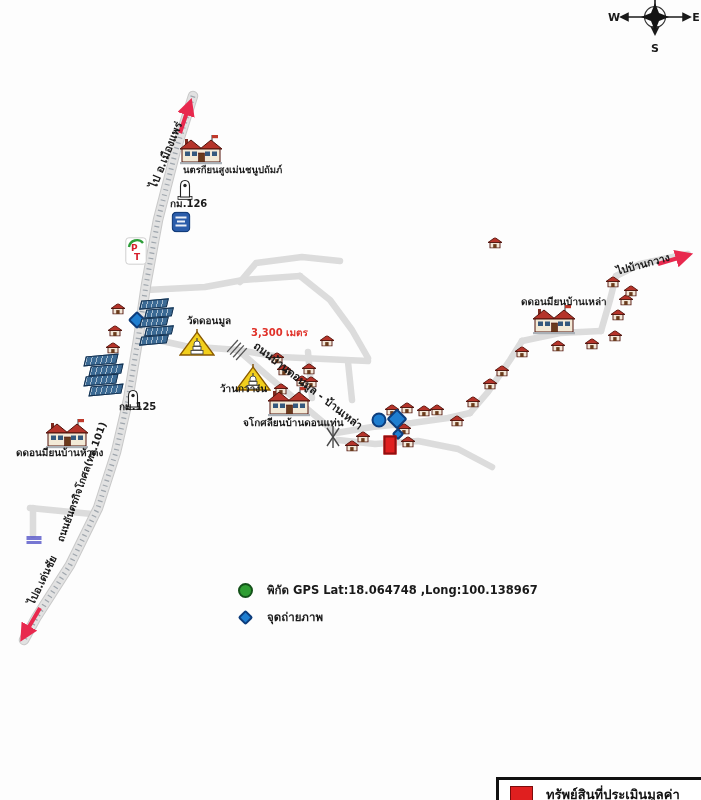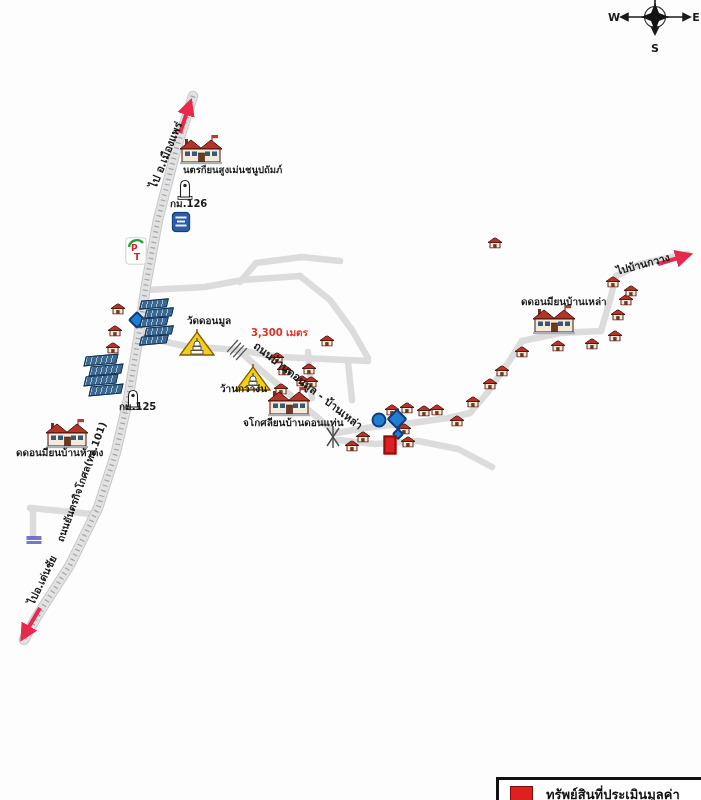--- a/index.html
+++ b/index.html
@@ -476,19 +476,29 @@
   <svg id="compass" width="101" height="58">
     <line x1="22" y1="17" x2="89" y2="17" stroke="#1a1a1a" stroke-width="1.6" marker-start="url(#ahb)" marker-end="url(#ahb)"></line>
     <line x1="55" y1="0" x2="55" y2="33" stroke="#1a1a1a" stroke-width="1.6" marker-end="url(#ahb)"></line>
     <circle cx="55" cy="17" r="10.5" stroke="#333" fill="none" stroke-width="1.1"></circle>
     <path d="M55,3 L59,13 L69,17 L59,21 L55,31 L51,21 L41,17 L51,13 Z" fill="#141414"></path>
     <text x="14" y="21" text-anchor="middle" class="cmp-label">W</text>
     <text x="96" y="21" text-anchor="middle" class="cmp-label">E</text>
     <text x="55" y="52" text-anchor="middle" class="cmp-label">S</text>
   </svg>
 
+  <div id="legend">
+    <div class="leg-row">
+      <span class="leg-gps"></span>
+      <span class="leg-text">พิกัด GPS Lat:18.064748 ,Long:100.138967</span>
+    </div>
+    <div class="leg-row">
+      <span class="diamond leg-cam"></span>
+      <span class="leg-text">จุดถ่ายภาพ</span>
+    </div>
+  </div>
 
   <div id="prop-legend">
     <span class="prop-swatch"></span>
     <span class="prop-text">ทรัพย์สินที่ประเมินมูลค่า</span>
   </div>
 
 </div>
 
 </body></html>

